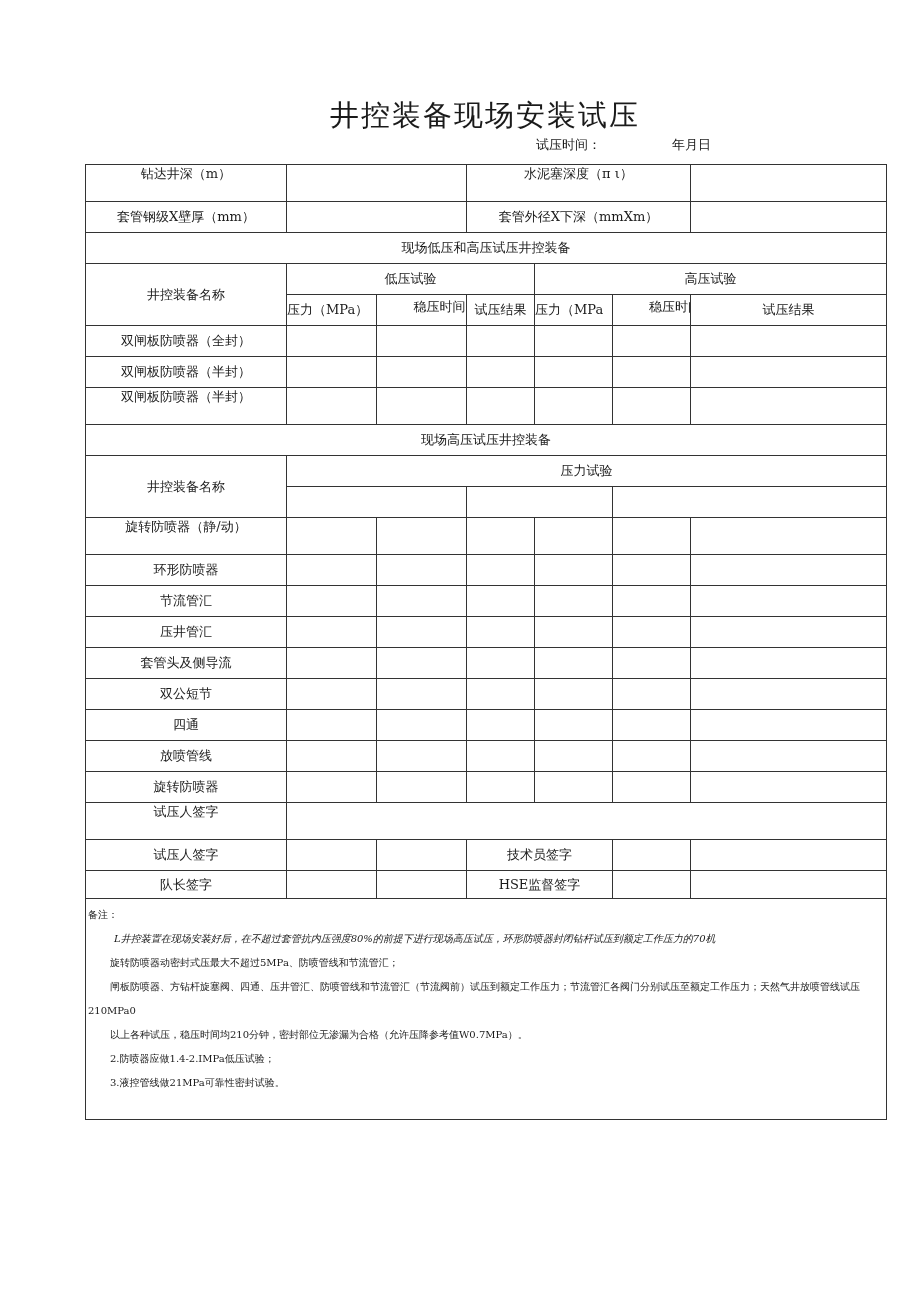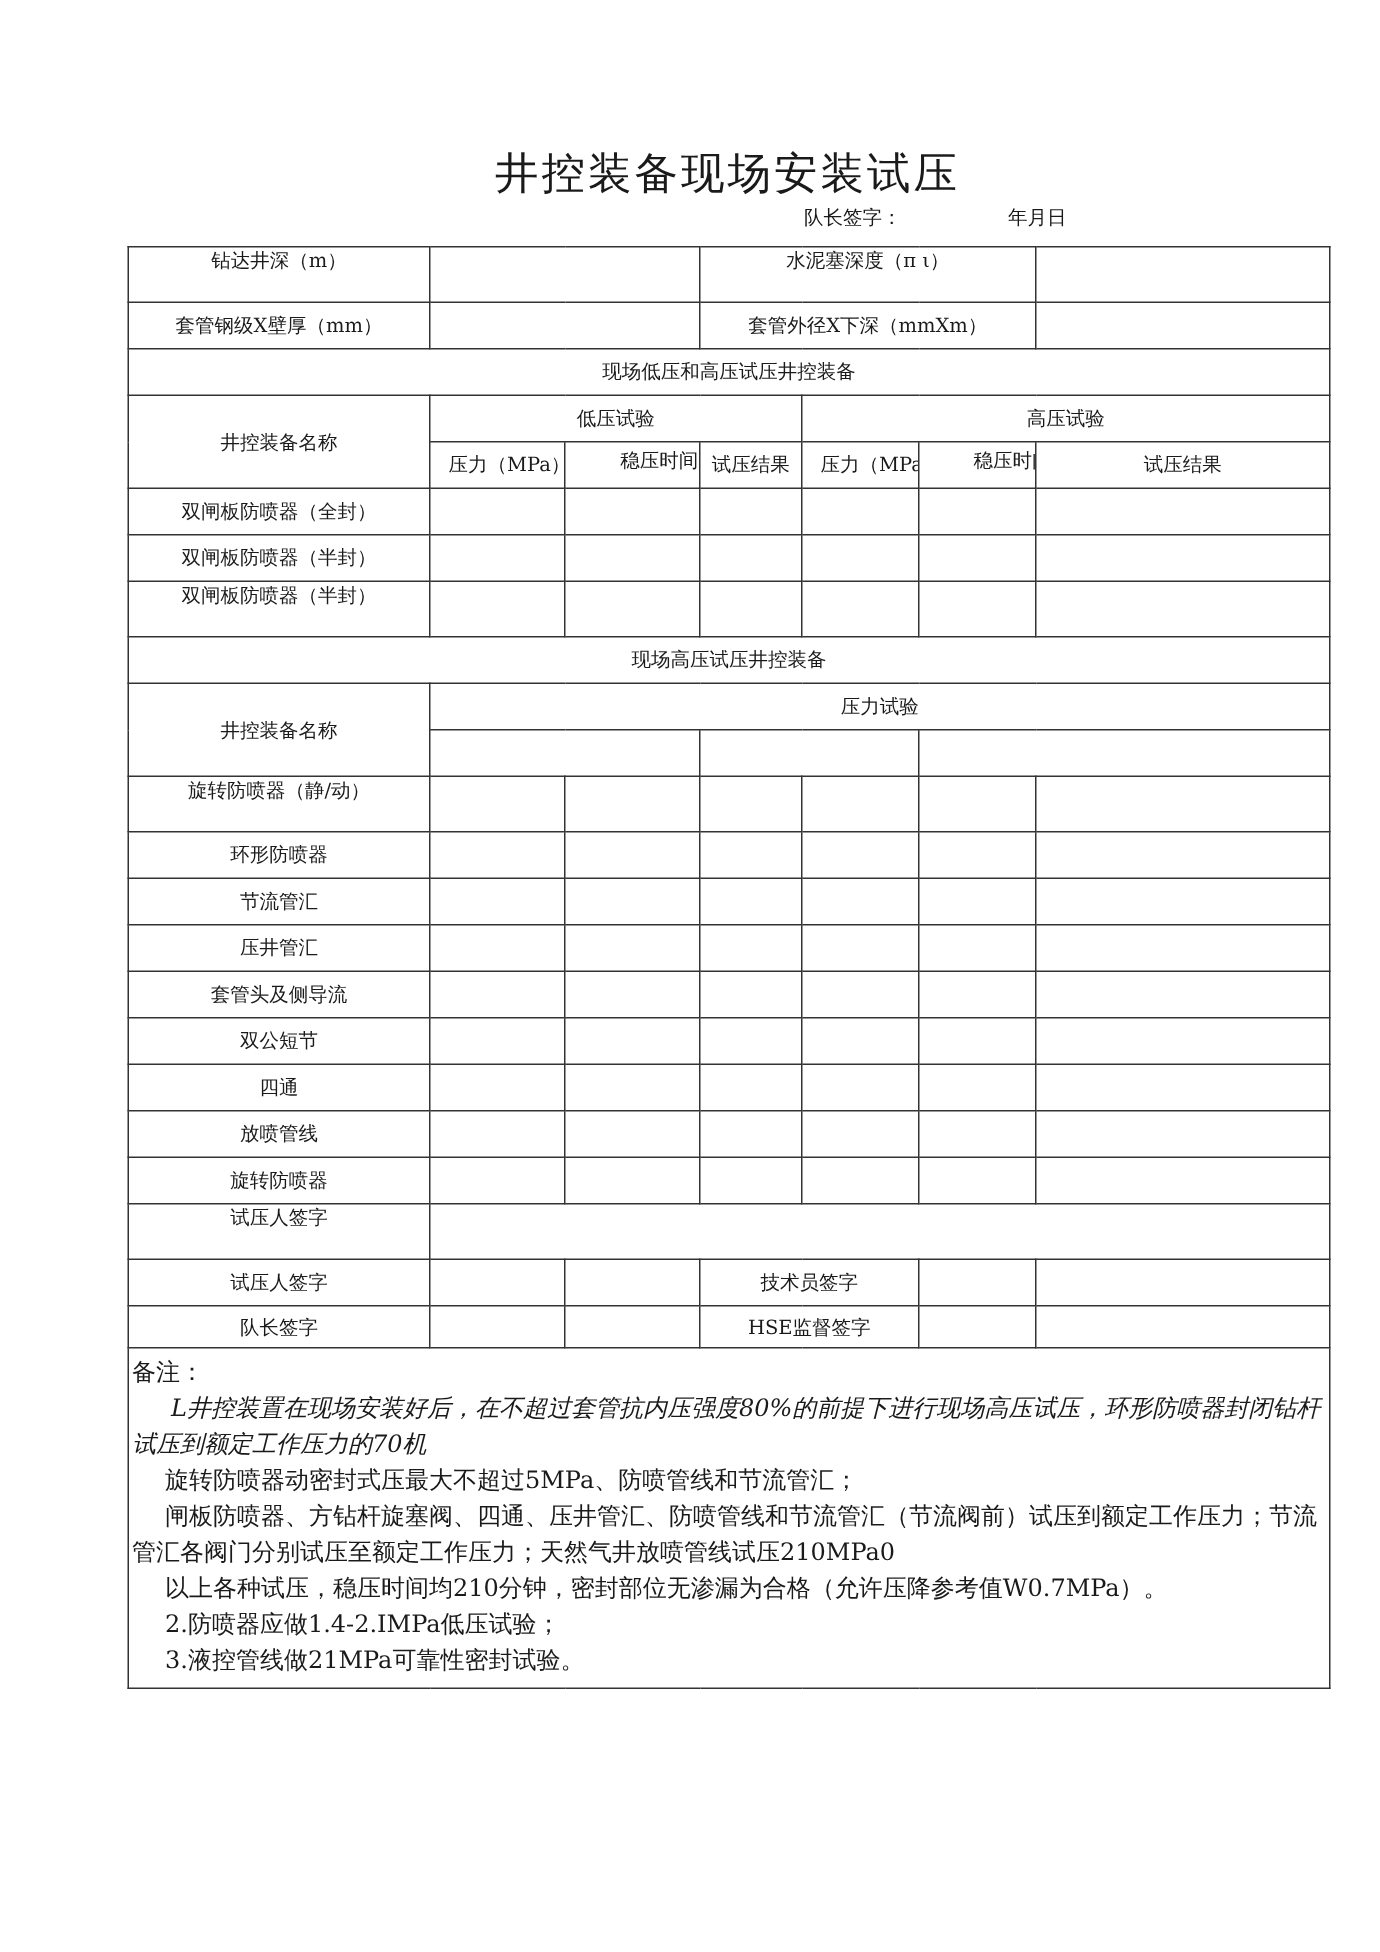--- a/index.html
+++ b/index.html
@@ -3,35 +3,35 @@
 <meta charset="utf-8">
 <style>
   html, body { margin: 0; padding: 0; background: #ffffff; }
   body { width: 920px; height: 1301px; position: relative; font-family: "DejaVu Serif", "Liberation Serif", serif; color: #1a1a1a; overflow: hidden; }
   .title { position: absolute; left: 0; width: 970px; top: 96px; text-align: center; font-size: 29px; letter-spacing: 2px; font-weight: normal; }
   .date-line { position: absolute; top: 136px; left: 536px; font-size: 13px; }
   .date-line .label { display: inline-block; width: 136px; }
   table.form { position: absolute; left: 85px; top: 164px; width: 801px; border-collapse: collapse; table-layout: fixed; font-size: 13px; }
   table.form td { border: 1px solid #333; padding: 0; text-align: center; vertical-align: middle; overflow: hidden; white-space: nowrap; }
   table.form td.bottom { vertical-align: bottom; padding-bottom: 18px; }
-  table.form td.left { text-align: left; padding-left: 12px; }
+  table.form td.left { text-align: left; padding-left: 0; }
   table.form td.top { vertical-align: top; padding-top: 3px; padding-left: 36px; }
   .r32 { height: 31px; }
   .r29 { height: 28px; }
-  td.notes { text-align: left !important; vertical-align: top !important; white-space: normal !important; padding: 4px 2px 6px 2px !important; line-height: 24px; font-size: 16px; margin-left: 14px; }
+  td.notes { text-align: left !important; vertical-align: top !important; white-space: normal !important; padding: 4px 2px 6px 2px !important; line-height: 24px; font-size: 10px; margin-left: 14px; }
   .notes p { margin: 0; }
   .notes .indent { text-indent: 26px; font-style: italic; }
   .notes .indent2 { text-indent: 22px; }
 </style>
 </head>
 <body>
 
 <div class="title">井控装备现场安装试压</div>
 <div class="date-line">
-  <span class="label">队长签字：</span><span>年月日</span>
+  <span class="label">试压时间：</span><span>年月日</span>
 </div>
 
 <table class="form">
   <colgroup>
     <col style="width:201px">
       <col style="width:90px">
       <col style="width:90px">
       <col style="width:68px">
       <col style="width:78px">
       <col style="width:78px">

